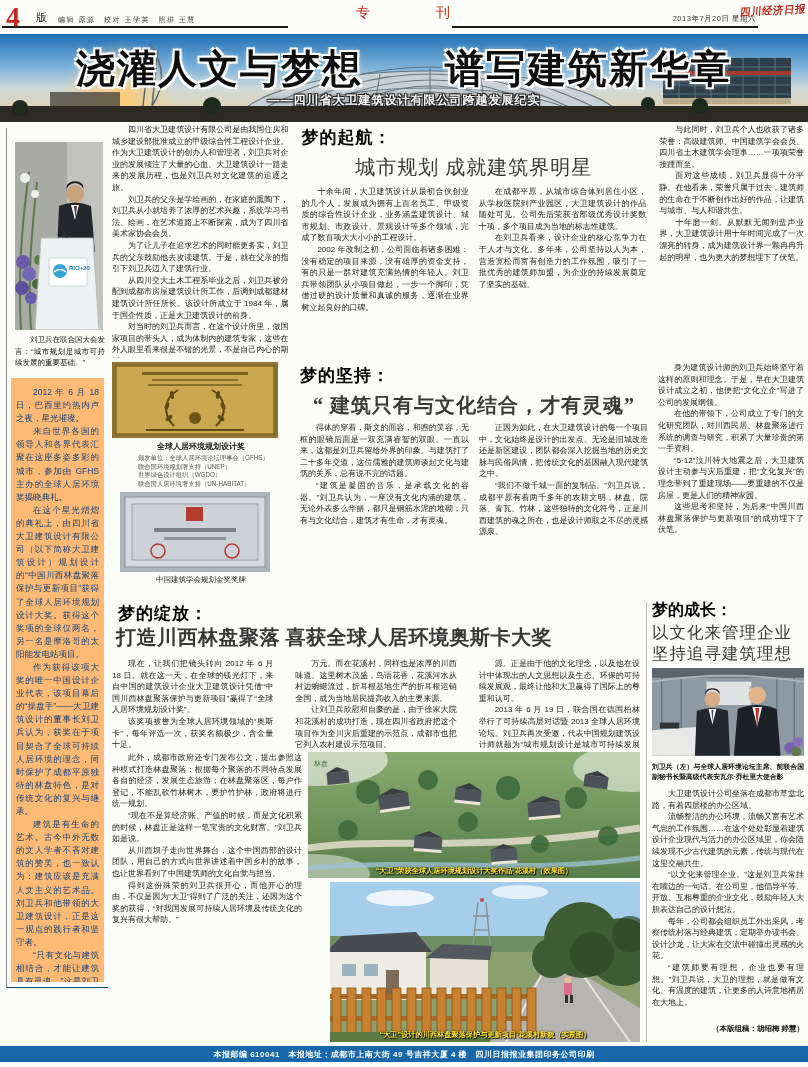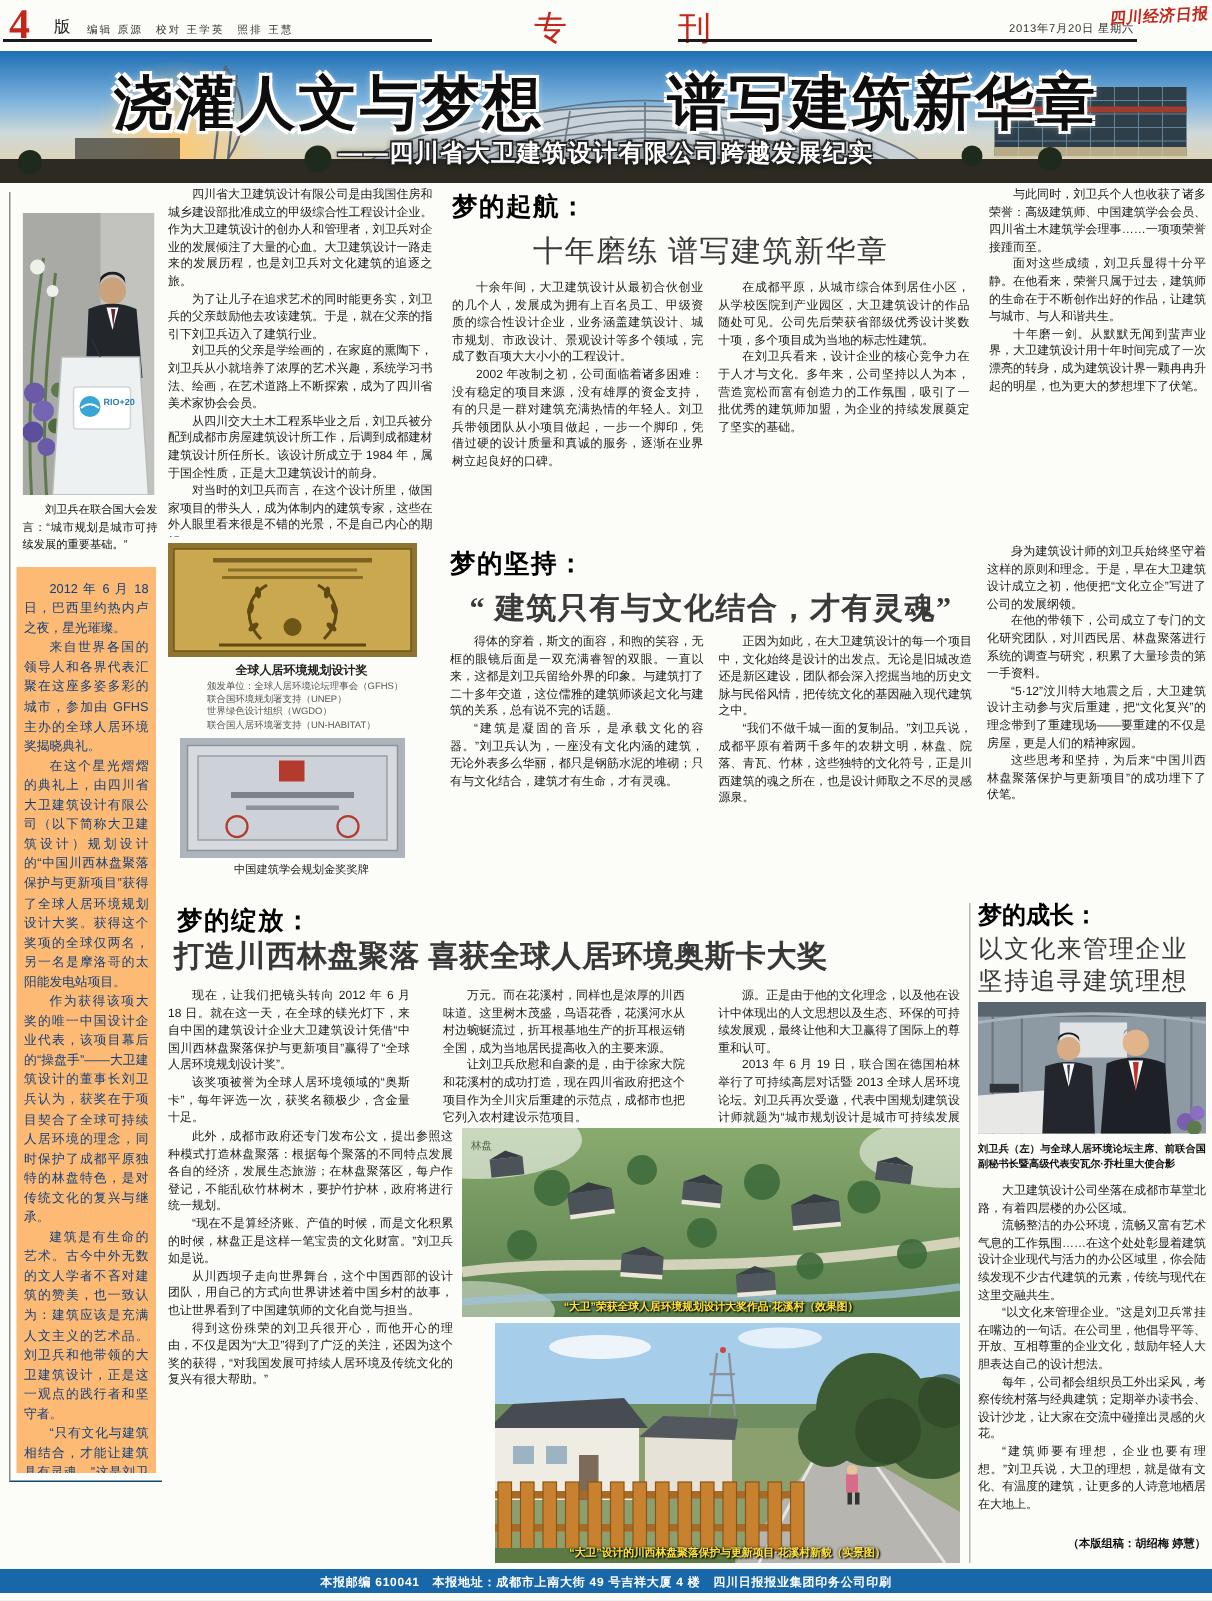--- a/index.html
+++ b/index.html
@@ -8,35 +8,35 @@
         font-family:"Liberation Sans",sans-serif;overflow:hidden;}
 
   
   .hdr-num{position:absolute;left:6px;top:1px;font-family:"Liberation Serif",serif;
            font-size:28px;font-weight:bold;color:#c3271c;}
   .hdr-word{position:absolute;left:36px;top:10px;font-size:11px;color:#222;}
   .hdr-staff{position:absolute;left:58px;top:15px;font-size:7px;color:#333;letter-spacing:1.5px;}
   .hdr-rule-l{position:absolute;left:2px;top:26px;width:286px;height:2px;background:#1a1a1a;}
   .hdr-rule-r{position:absolute;left:452px;top:26px;width:306px;height:2px;background:#1a1a1a;}
   .hdr-section{position:absolute;left:356px;top:4px;font-family:Liberation Mono, monospace;
-               font-size:22px;color:#c3271c;letter-spacing:26px;white-space:nowrap;}
+               font-size:14px;color:#c3271c;letter-spacing:26px;white-space:nowrap;}
   .hdr-date{position:absolute;left:580px;top:14px;width:176px;font-size:7.5px;color:#333;
             text-align:right;letter-spacing:.5px;}
   .hdr-logo{position:absolute;left:740px;top:4px;width:66px;font-size:10.5px;font-weight:bold;
             color:#c3271c;transform:rotate(-3deg) skewX(-8deg);letter-spacing:.5px;
             font-family:"Liberation Serif",serif;text-align:center;}
 
   
   .banner{position:absolute;left:0;top:34px;width:808px;height:88px;overflow:hidden;}
   .banner svg{position:absolute;inset:0;}
   .banner-title{position:absolute;left:0;top:8px;width:100%;text-align:center;
     font-size:39px;font-weight:900;color:#0e0e0e;letter-spacing:2px;white-space:nowrap;
     text-shadow:-2px -2px 0 #fff,2px -2px 0 #fff,-2px 2px 0 #fff,2px 2px 0 #fff,0 0 6px rgba(255,255,255,.85);}
   .banner-sub{position:absolute;left:0;top:58px;width:100%;text-align:center;
-    font-size:16px;font-weight:bold;color:#fff;letter-spacing:1px;
+    font-size:12px;font-weight:bold;color:#fff;letter-spacing:1px;
     text-shadow:-1px -1px 0 #222,1px -1px 0 #222,-1px 1px 0 #222,1px 1px 0 #222,0 0 4px #000;}
 
   
   .bodytext{font-size:8px;line-height:11.6px;text-align:justify;color:#1b1b1b;overflow:hidden;}
   .bodytext p{text-indent:2em;margin:0;}
   .cols2{columns:2;column-gap:10px;}
   .sec-label{font-size:17px;font-weight:bold;color:#000;letter-spacing:1px;}
   .sec-title{font-family:"Liberation Serif",serif;font-size:20px;color:#3a3a3a;
              text-align:center;margin-top:5px;letter-spacing:1px;white-space:nowrap;}
 
@@ -198,29 +198,29 @@
         <p>在这个星光熠熠的典礼上，由四川省大卫建筑设计有限公司（以下简称大卫建筑设计）规划设计的“中国川西林盘聚落保护与更新项目”获得了全球人居环境规划设计大奖。获得这个奖项的全球仅两名，另一名是摩洛哥的太阳能发电站项目。</p>
         <p>作为获得该项大奖的唯一中国设计企业代表，该项目幕后的“操盘手”——大卫建筑设计的董事长刘卫兵认为，获奖在于项目契合了全球可持续人居环境的理念，同时保护了成都平原独特的林盘特色，是对传统文化的复兴与继承。</p>
         <p>建筑是有生命的艺术。古今中外无数的文人学者不吝对建筑的赞美，也一致认为：建筑应该是充满人文主义的艺术品。刘卫兵和他带领的大卫建筑设计，正是这一观点的践行者和坚守者。</p>
         <p>“只有文化与建筑相结合，才能让建筑具有灵魂。”这是刘卫兵在设计理念上执着的坚持。当大部分人都在忙于为 CBD 赚取利益时，他和团队却选择了沉淀文化，去追逐自己的建筑梦想……</p>
       </div>
   </aside>
 
   <section class="secA">
     <div class="colA1 bodytext">
         <p>四川省大卫建筑设计有限公司是由我国住房和城乡建设部批准成立的甲级综合性工程设计企业。作为大卫建筑设计的创办人和管理者，刘卫兵对企业的发展倾注了大量的心血。大卫建筑设计一路走来的发展历程，也是刘卫兵对文化建筑的追逐之旅。</p>
+        <p>刘卫兵的父亲是学绘画的，在家庭的熏陶下，刘卫兵从小就培养了浓厚的艺术兴趣，系统学习书法、绘画，在艺术道路上不断探索，成为了四川省美术家协会会员。</p>
         <p>为了让儿子在追求艺术的同时能更务实，刘卫兵的父亲鼓励他去攻读建筑。于是，就在父亲的指引下刘卫兵迈入了建筑行业。</p>
-        <p>刘卫兵的父亲是学绘画的，在家庭的熏陶下，刘卫兵从小就培养了浓厚的艺术兴趣，系统学习书法、绘画，在艺术道路上不断探索，成为了四川省美术家协会会员。</p>
         <p>从四川交大土木工程系毕业之后，刘卫兵被分配到成都市房屋建筑设计所工作，后调到成都建材建筑设计所任所长。该设计所成立于 1984 年，属于国企性质，正是大卫建筑设计的前身。</p>
         <p>对当时的刘卫兵而言，在这个设计所里，做国家项目的带头人，成为体制内的建筑专家，这些在外人眼里看来很是不错的光景，不是自己内心的期望。</p>
       </div>
     <div class="midA">
       <div class="midA-head">
         <span class="sec-label">梦的起航：</span>
-        <div class="sec-title">十年磨练 谱写建筑新华章</div>
+        <div class="sec-title">城市规划 成就建筑界明星</div>
       </div>
       <div class="midA-text bodytext cols2">
           <p>十余年间，大卫建筑设计从最初合伙创业的几个人，发展成为拥有上百名员工、甲级资质的综合性设计企业，业务涵盖建筑设计、城市规划、市政设计、景观设计等多个领域，完成了数百项大大小小的工程设计。</p>
           <p>2002 年改制之初，公司面临着诸多困难：没有稳定的项目来源，没有雄厚的资金支持，有的只是一群对建筑充满热情的年轻人。刘卫兵带领团队从小项目做起，一步一个脚印，凭借过硬的设计质量和真诚的服务，逐渐在业界树立起良好的口碑。</p>
           <p>在成都平原，从城市综合体到居住小区，从学校医院到产业园区，大卫建筑设计的作品随处可见。公司先后荣获省部级优秀设计奖数十项，多个项目成为当地的标志性建筑。</p>
           <p>在刘卫兵看来，设计企业的核心竞争力在于人才与文化。多年来，公司坚持以人为本，营造宽松而富有创造力的工作氛围，吸引了一批优秀的建筑师加盟，为企业的持续发展奠定了坚实的基础。</p>
         </div>
     </div>
     <div class="colA4 bodytext">
         <p>与此同时，刘卫兵个人也收获了诸多荣誉：高级建筑师、中国建筑学会会员、四川省土木建筑学会理事……一项项荣誉接踵而至。</p>

